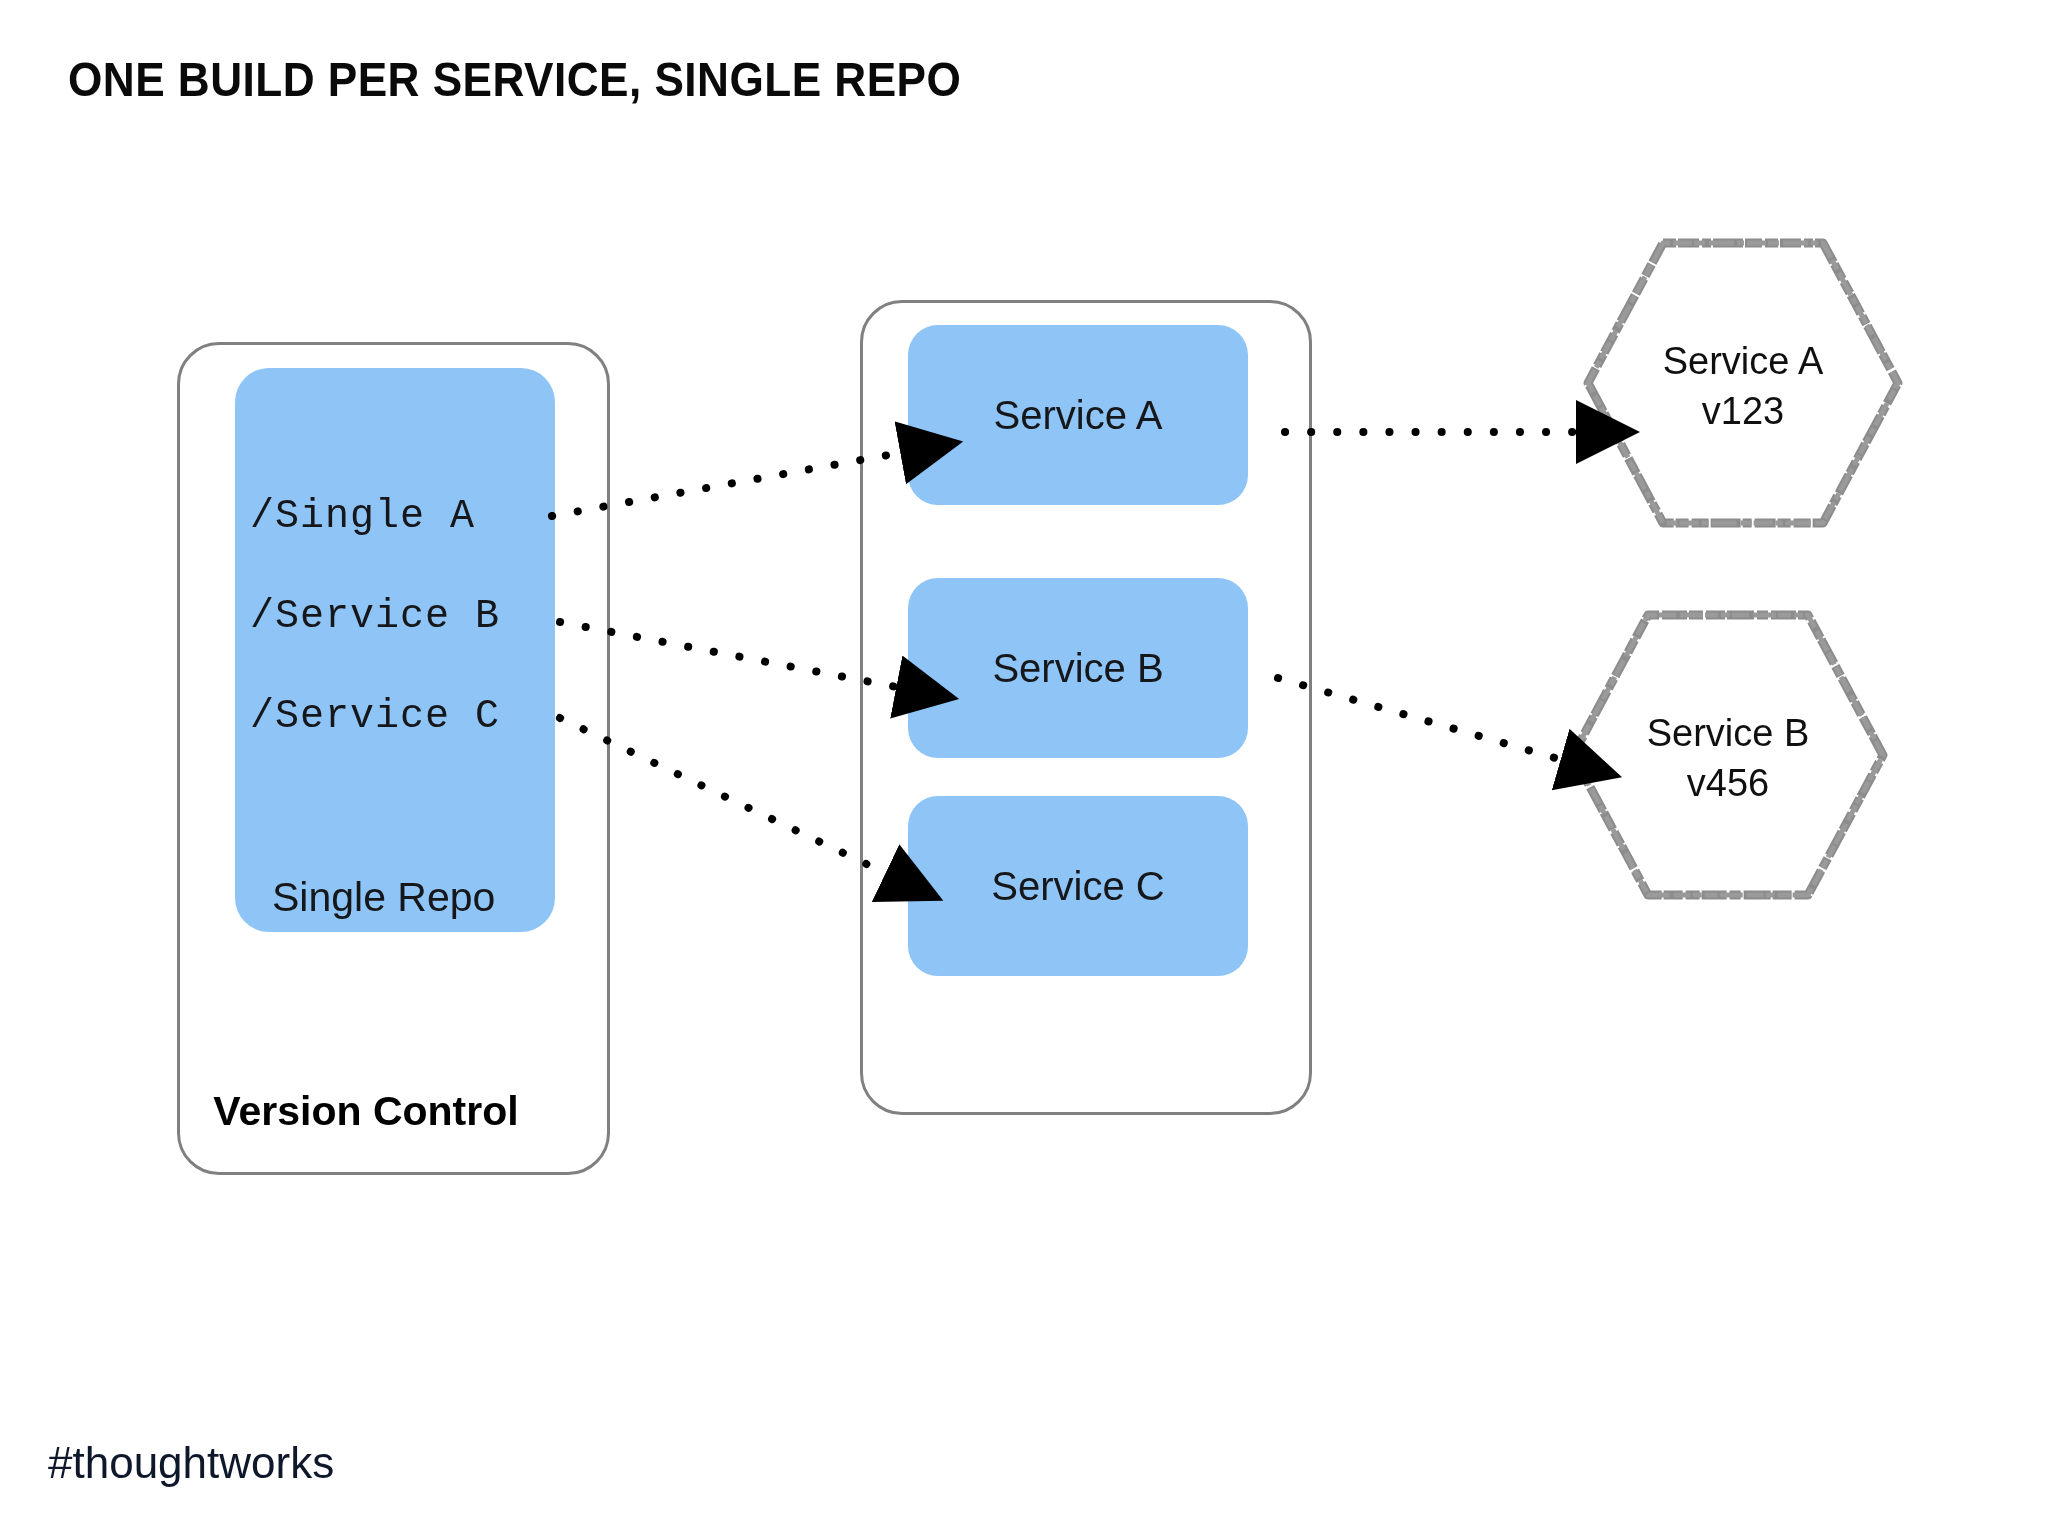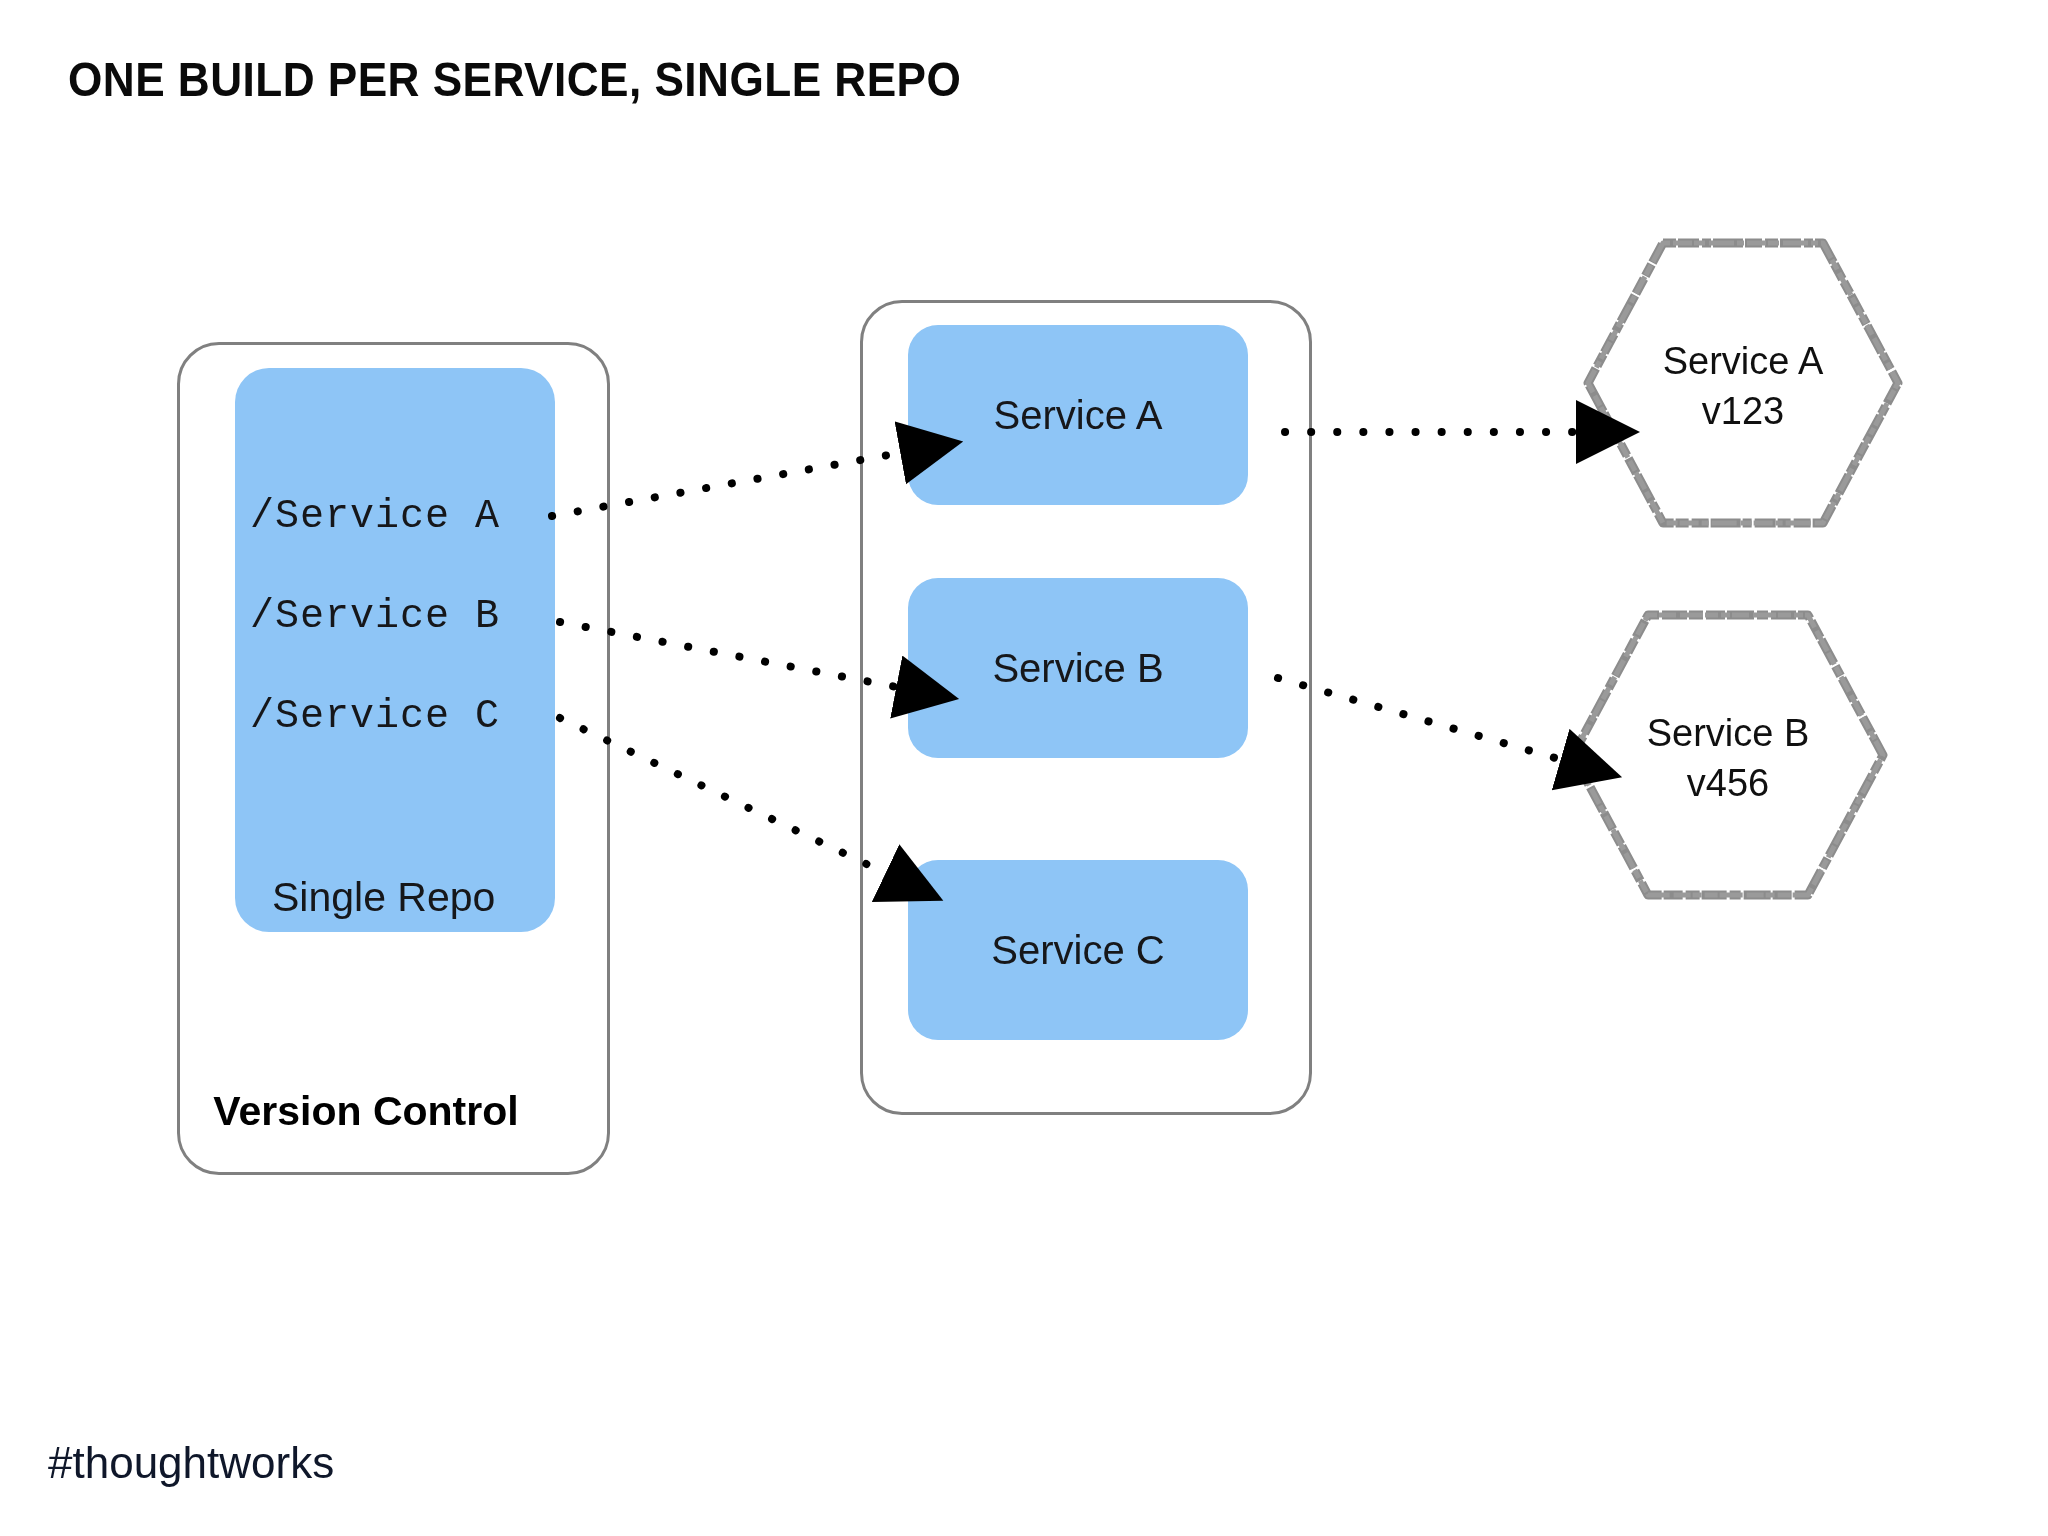--- a/index.html
+++ b/index.html
@@ -128,41 +128,41 @@
 <body>
 
 <div id="stage">
 
   <div id="slide-title">ONE BUILD PER SERVICE, SINGLE REPO</div>
 
   <div class="outline-box" id="version-control-box" style="left:177px; top:342px; width:433px; height:833px;"></div>
 
   <div class="blue-panel" id="single-repo-panel" style="left:235px; top:368px; width:320px; height:564px;"></div>
 
-  <div class="repo-entry" style="left:250px; top:494px;">/Service A</div>
+  <div class="repo-entry" style="left:250px; top:494px;">/Single A</div>
 
   <div class="repo-entry" style="left:250px; top:594px;text-align:right;">/Service B</div>
 
   <div class="repo-entry" style="left:250px; top:694px;">/Service C</div>
 
   <div class="repo-caption" style="left:272px; top:874px;">Single Repo</div>
 
   <div class="container-label" style="left:177px; top:1088px; width:378px;">Version Control</div>
 
   <div class="outline-box" id="ci-tool-box" style="left:860px; top:300px; width:452px; height:815px;"></div>
 
   <div class="blue-panel svc" style="left:908px; top:325px; width:340px; height:180px;">
     <span class="svc-label">Service A</span>
   </div>
 
   <div class="blue-panel svc" style="left:908px; top:578px; width:340px; height:180px;">
     <span class="svc-label">Service B</span>
   </div>
 
-  <div class="blue-panel svc" style="left:908px; top:860px; width:340px; height:180px;">
+  <div class="blue-panel svc" style="left:908px; top:796px; width:340px; height:180px;">
     <span class="svc-label">Service C</span>
   </div>
 
 
   <div class="hex-wrap" style="left:1583px; top:238px; width:320px; height:290px;">
     <svg width="320" height="290" viewBox="0 0 320 290" aria-hidden="true">
       <polygon points="80,5 240,5 315,145 240,285 80,285 5,145" fill="#ffffff" stroke="#8c8c8c" stroke-width="9" stroke-linejoin="round" stroke-dasharray="13 2 21 3 9 2 30 2 17 3"></polygon>
       <polygon points="80,5 240,5 315,145 240,285 80,285 5,145" fill="none" stroke="#9a9a9a" stroke-width="5" stroke-linejoin="round" stroke-dasharray="7 3 19 2 11 4 25 3"></polygon>
     </svg>
     <div class="hex-text" style="top:98px;">Service A</div>

